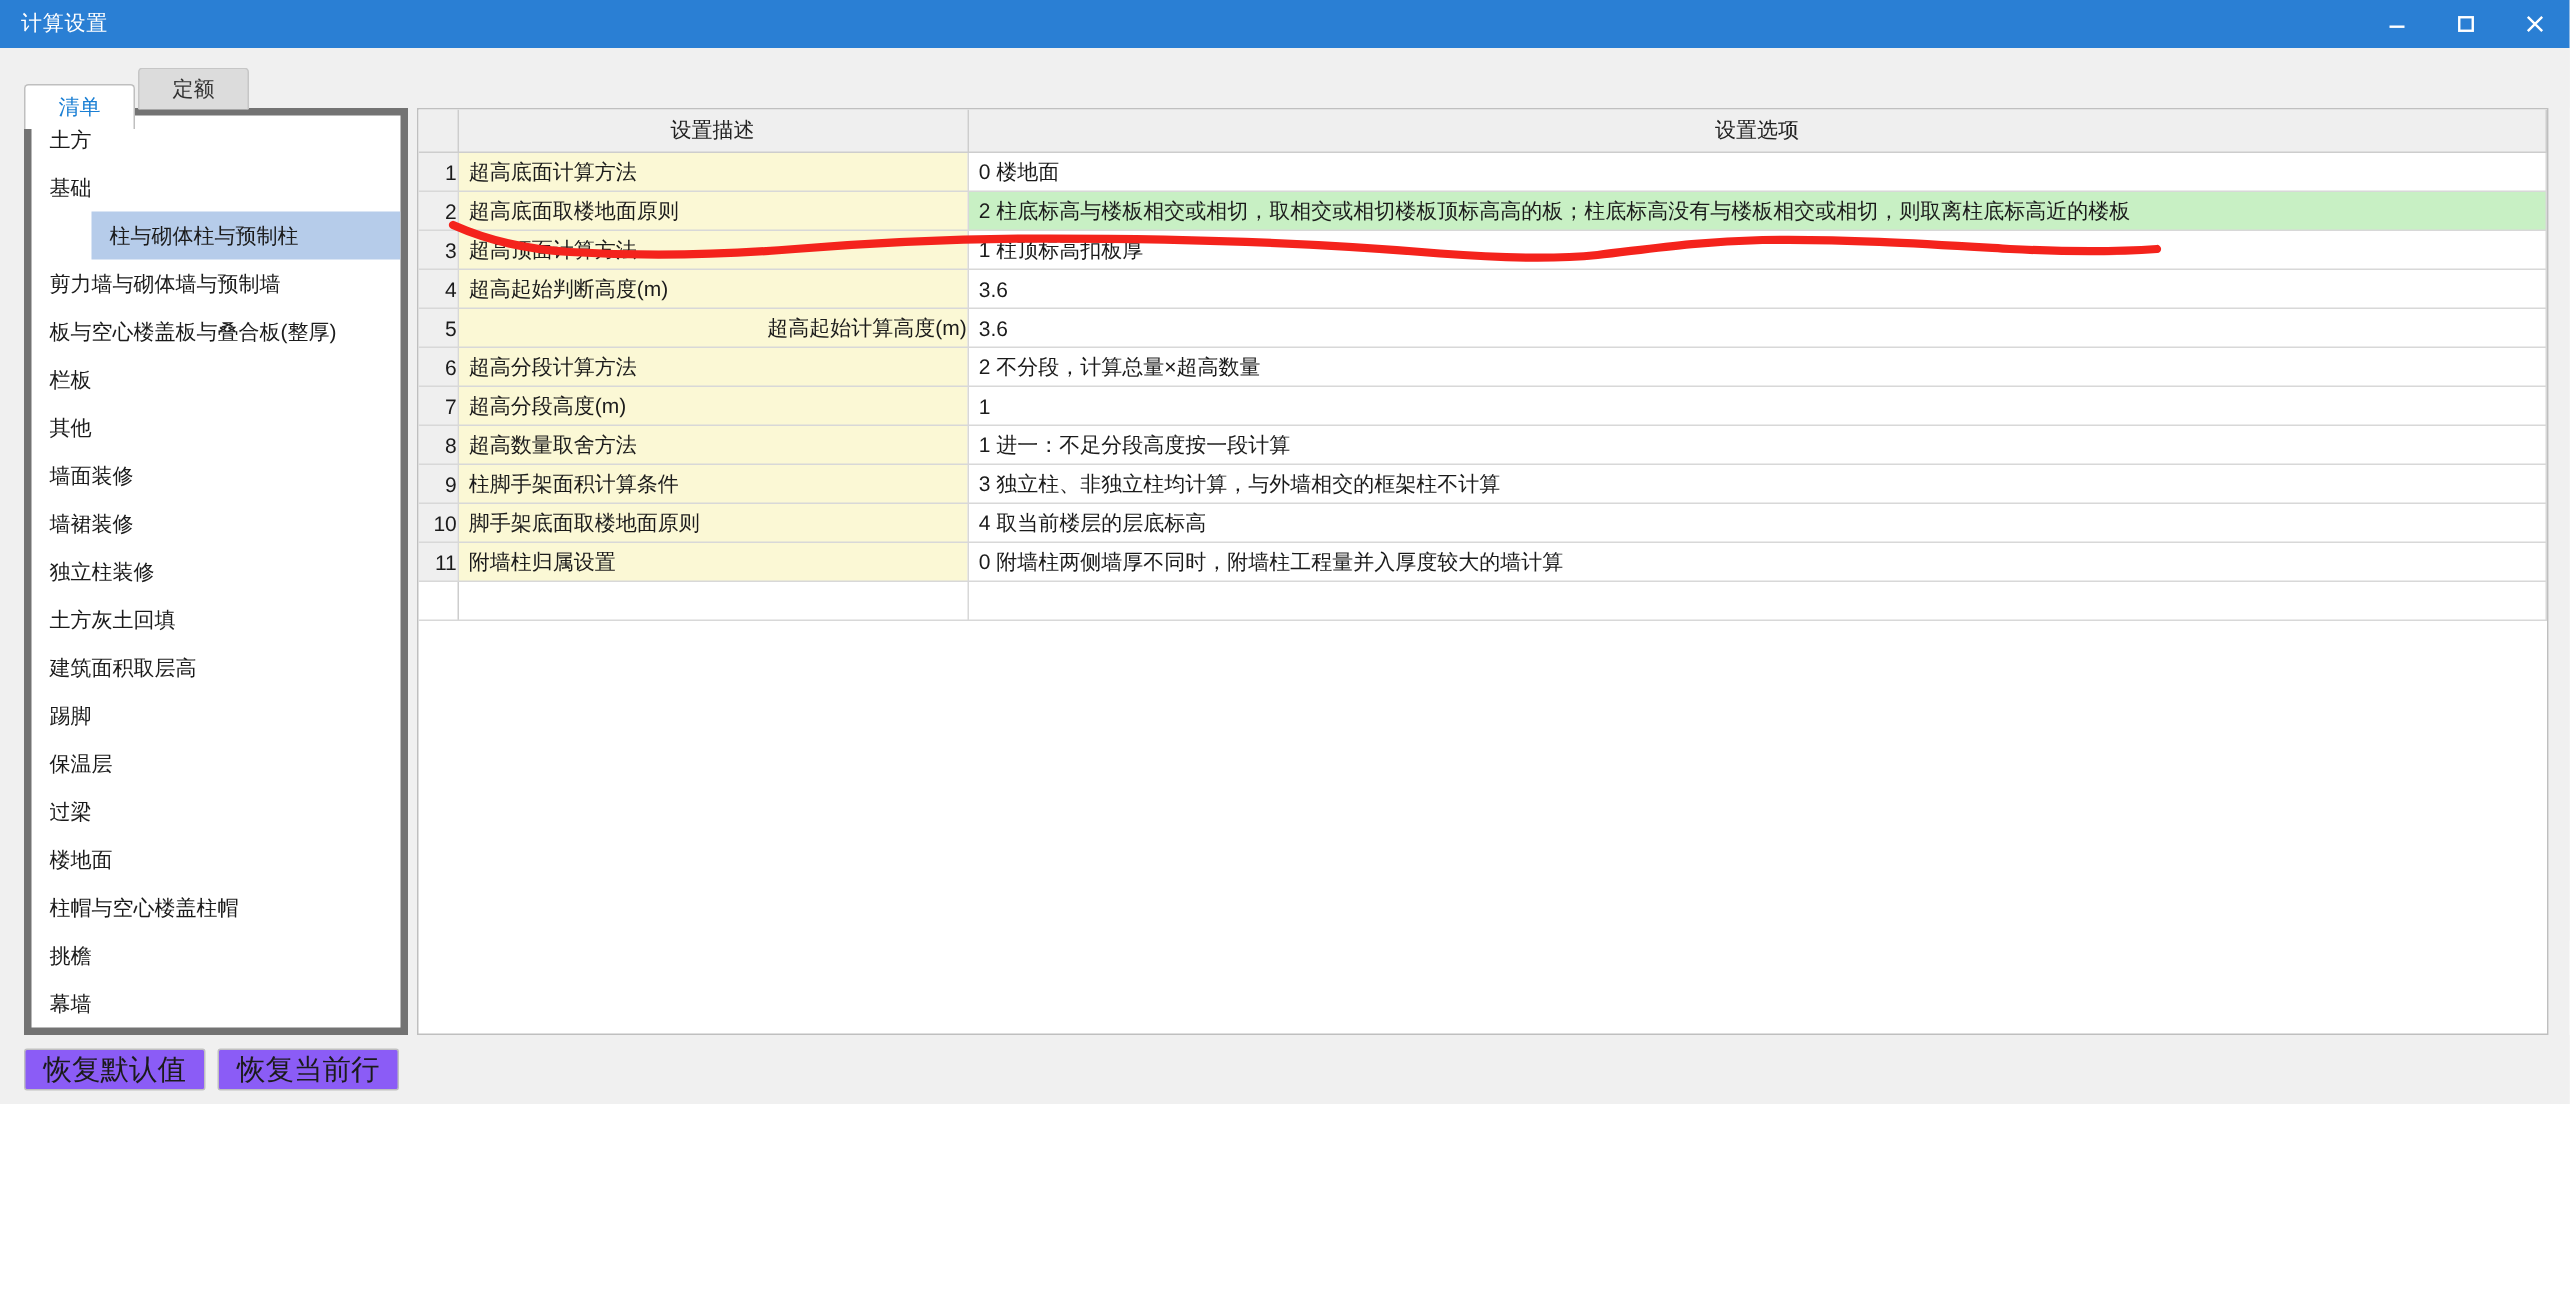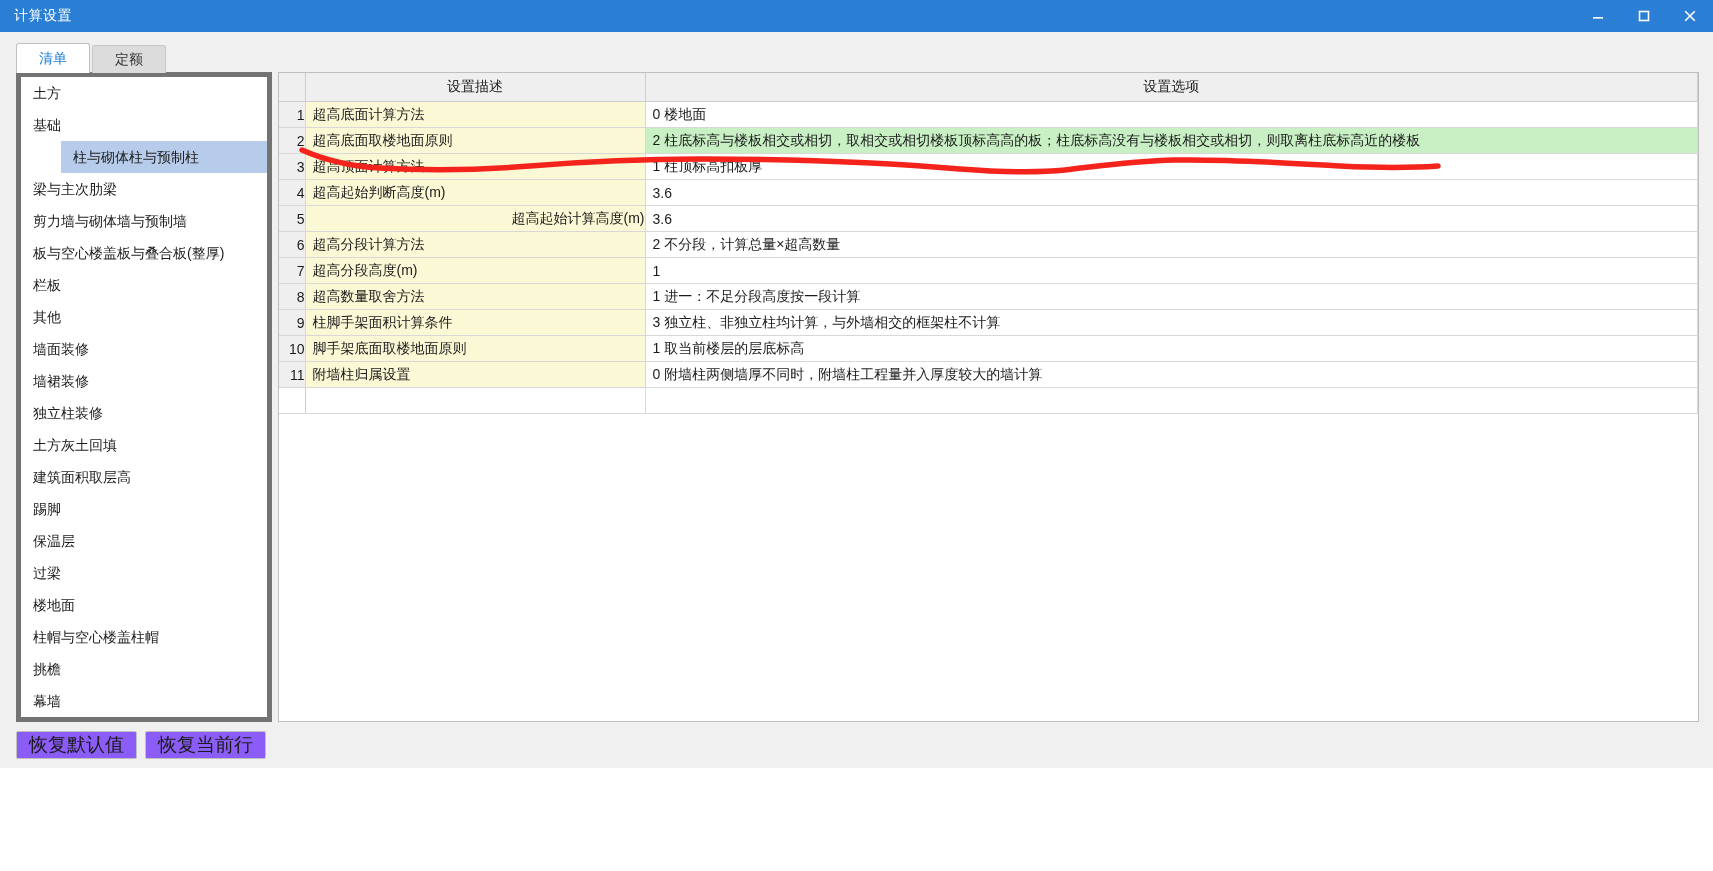--- a/index.html
+++ b/index.html
@@ -89,21 +89,21 @@
     cursor: default;
     position: relative;
     top: 1px;
   }
   .tab.active {
     background: #ffffff;
     color: #1a7fd4;
     border-color: #bfbfbf;
     height: 29px;
     line-height: 29px;
-    top: 1px;
+    top: 14px;
     z-index: 3;
   }
 
   .panes {
     flex: 1;
     display: flex;
     padding: 0 14px 0 16px;
     box-sizing: border-box;
     min-height: 0;
   }
@@ -268,21 +268,20 @@
         <span>定额</span>
       </div>
     </div>
 
     <div class="panes">
 
       <div class="sidebar" id="sidebar">
           <div class="side-item"><span>土方</span></div>
           <div class="side-item"><span>基础</span></div>
           <div class="side-item selected"><span>柱与砌体柱与预制柱</span></div>
-          <div class="side-item"><span>梁与主次肋梁</span></div>
           <div class="side-item"><span>剪力墙与砌体墙与预制墙</span></div>
           <div class="side-item"><span>板与空心楼盖板与叠合板(整厚)</span></div>
           <div class="side-item"><span>栏板</span></div>
           <div class="side-item"><span>其他</span></div>
           <div class="side-item"><span>墙面装修</span></div>
           <div class="side-item"><span>墙裙装修</span></div>
           <div class="side-item"><span>独立柱装修</span></div>
           <div class="side-item"><span>土方灰土回填</span></div>
           <div class="side-item"><span>建筑面积取层高</span></div>
           <div class="side-item"><span>踢脚</span></div>
@@ -350,21 +349,21 @@
                 <td class="opt">1 进一：不足分段高度按一段计算</td>
               </tr>
               <tr>
                 <td class="idx">9</td>
                 <td class="desc" style="background: rgb(251, 248, 213);">柱脚手架面积计算条件</td>
                 <td class="opt">3 独立柱、非独立柱均计算，与外墙相交的框架柱不计算</td>
               </tr>
               <tr>
                 <td class="idx">10</td>
                 <td class="desc" style="background: rgb(251, 248, 213);">脚手架底面取楼地面原则</td>
-                <td class="opt">1 取当前楼层的层底标高</td>
+                <td class="opt">4 取当前楼层的层底标高</td>
               </tr>
               <tr>
                 <td class="idx">11</td>
                 <td class="desc" style="background: rgb(251, 248, 213);">附墙柱归属设置</td>
                 <td class="opt">0 附墙柱两侧墙厚不同时，附墙柱工程量并入厚度较大的墙计算</td>
               </tr>
               <tr class="filler-row">
                 <td class="idx"></td>
                 <td class="desc"></td>
                 <td class="opt"></td>

